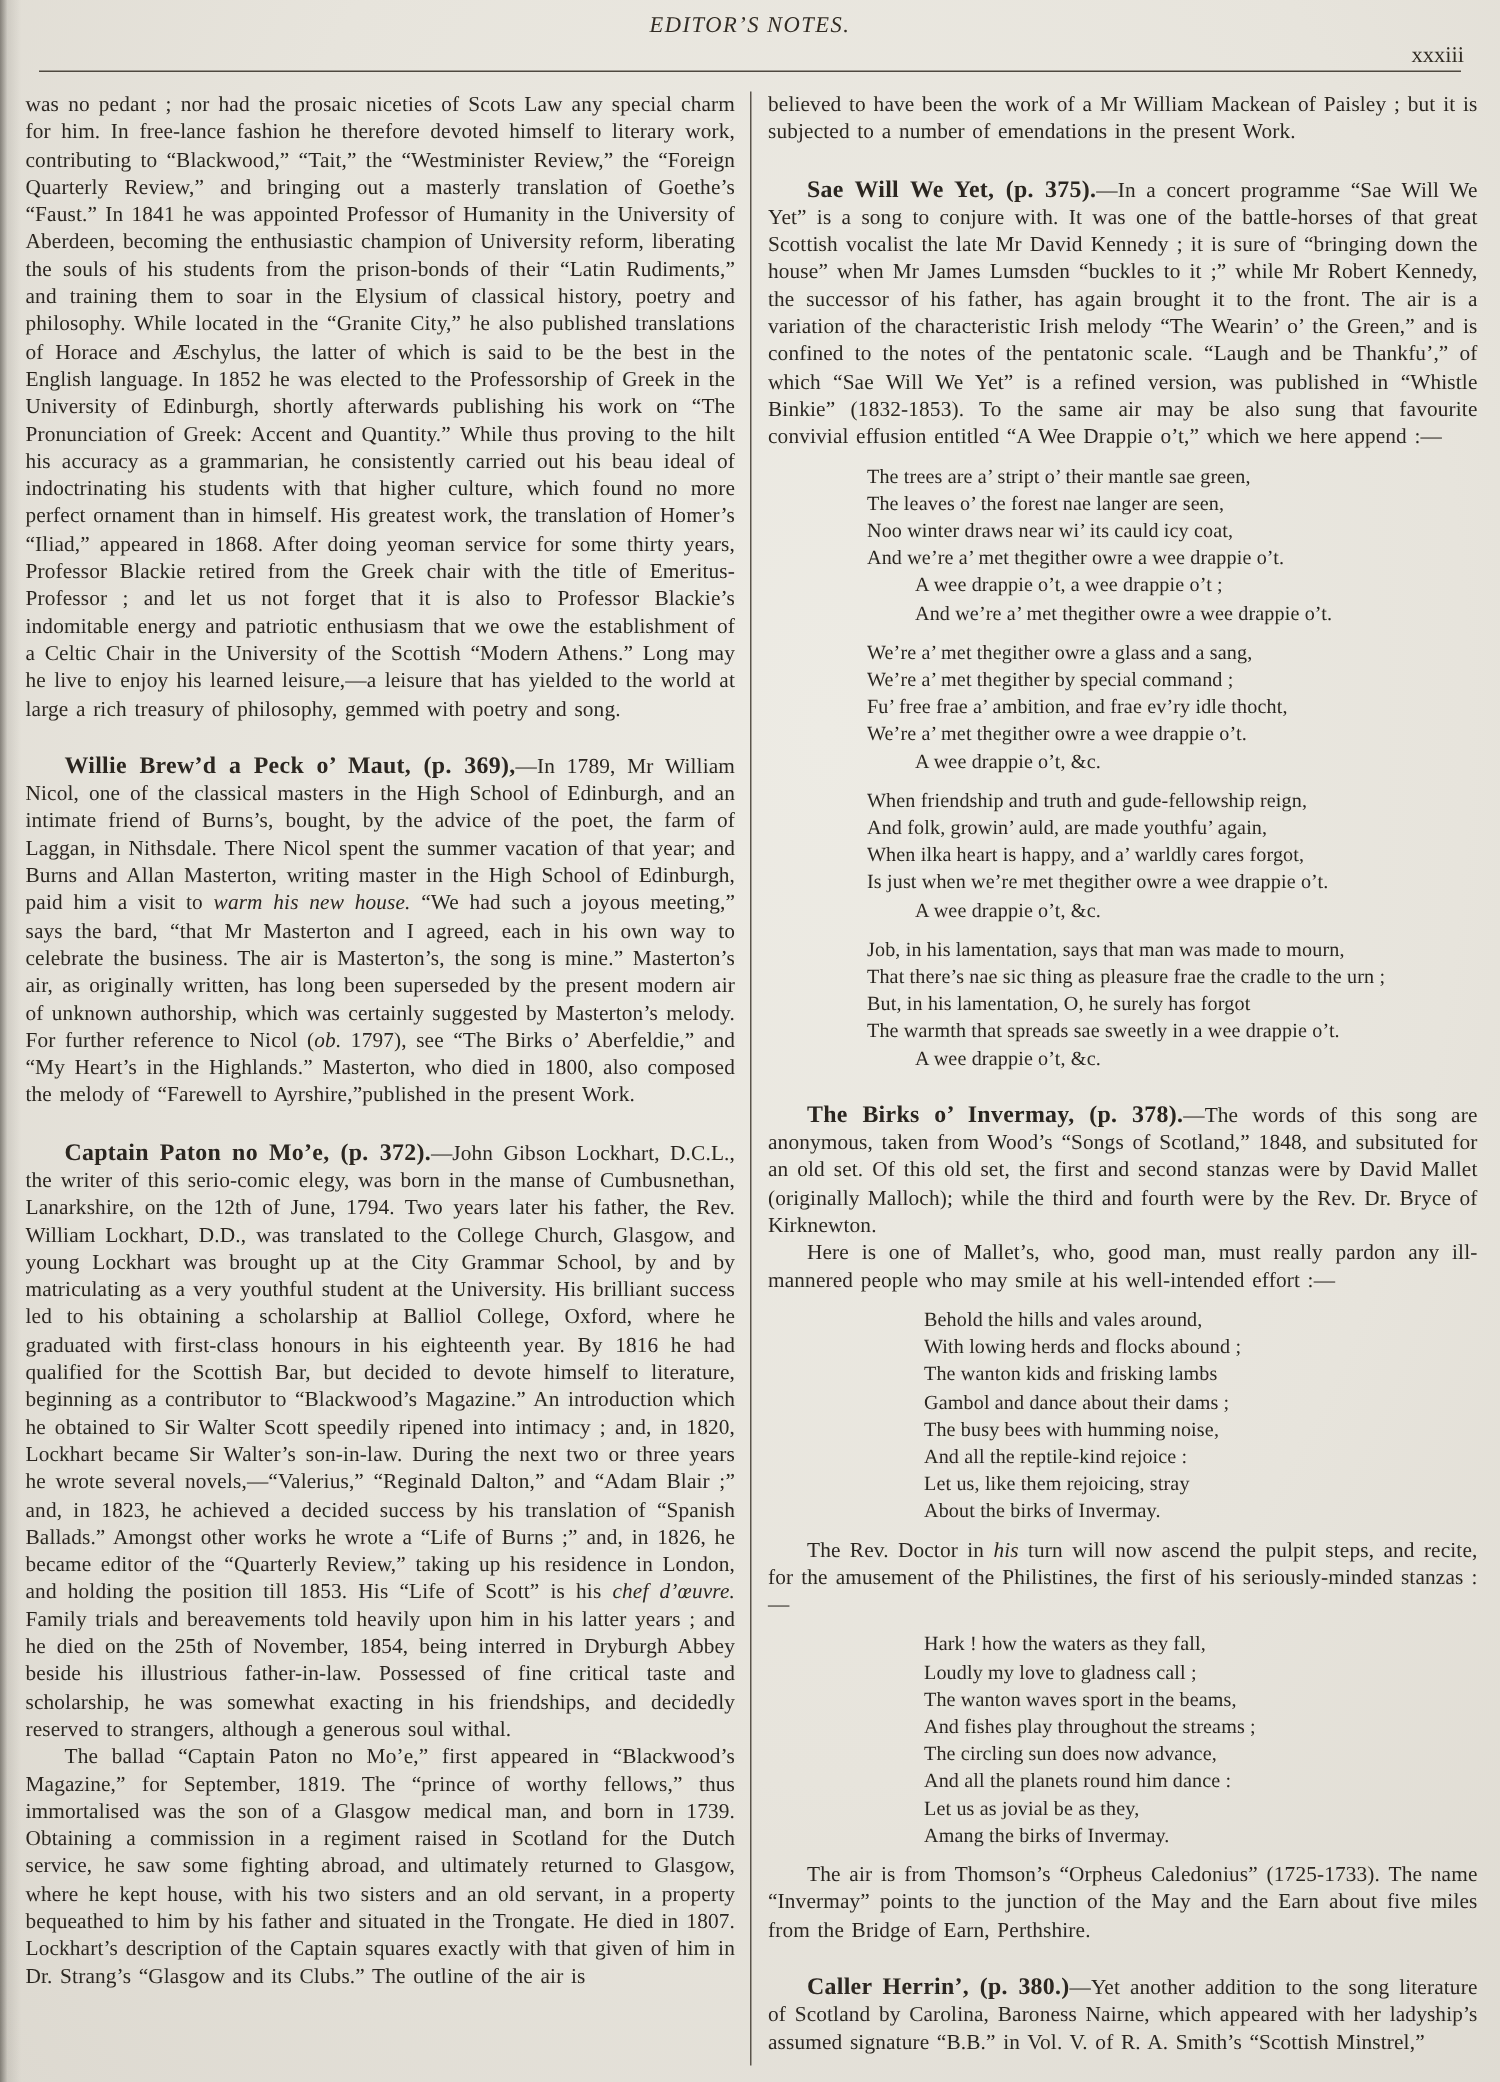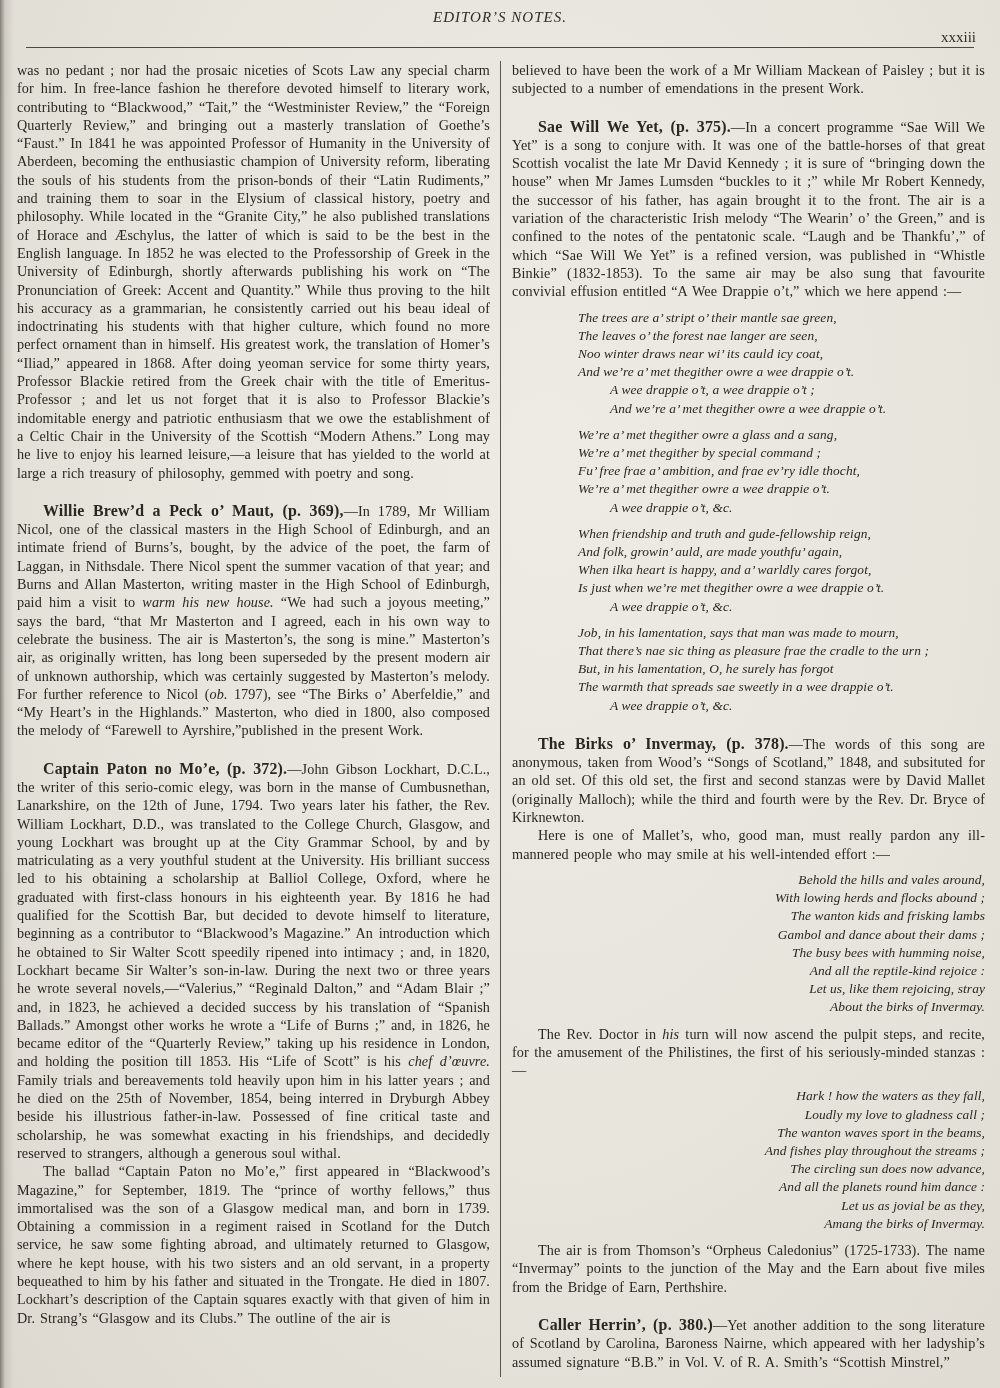--- a/index.html
+++ b/index.html
@@ -72,23 +72,23 @@
     font-size: 15.9px;
     letter-spacing: 0.2px;
   }
   .it { font-style: italic; }
   .verse {
     margin: 8px 0 8px 66px;
     font-size: 13.4px;
     line-height: 18.2px;
     letter-spacing: 0.1px;
   }
-  .verse .vline { white-space: nowrap; font-style: italic; }
+  .verse .vline { white-space: nowrap; }
   .verse .chorus { padding-left: 32px; }
-  .birks-verse { margin-left: 104px; text-align: right; }
+  .birks-verse { margin-left: 104px; }
 </style>
 </head>
 <body>
 
 <div class="page">
   <div class="scan-edge-left"></div>
 
   <div class="page-header">
     <div class="running-title">EDITOR’S NOTES.</div>
     <div class="page-number">xxxiii</div>

